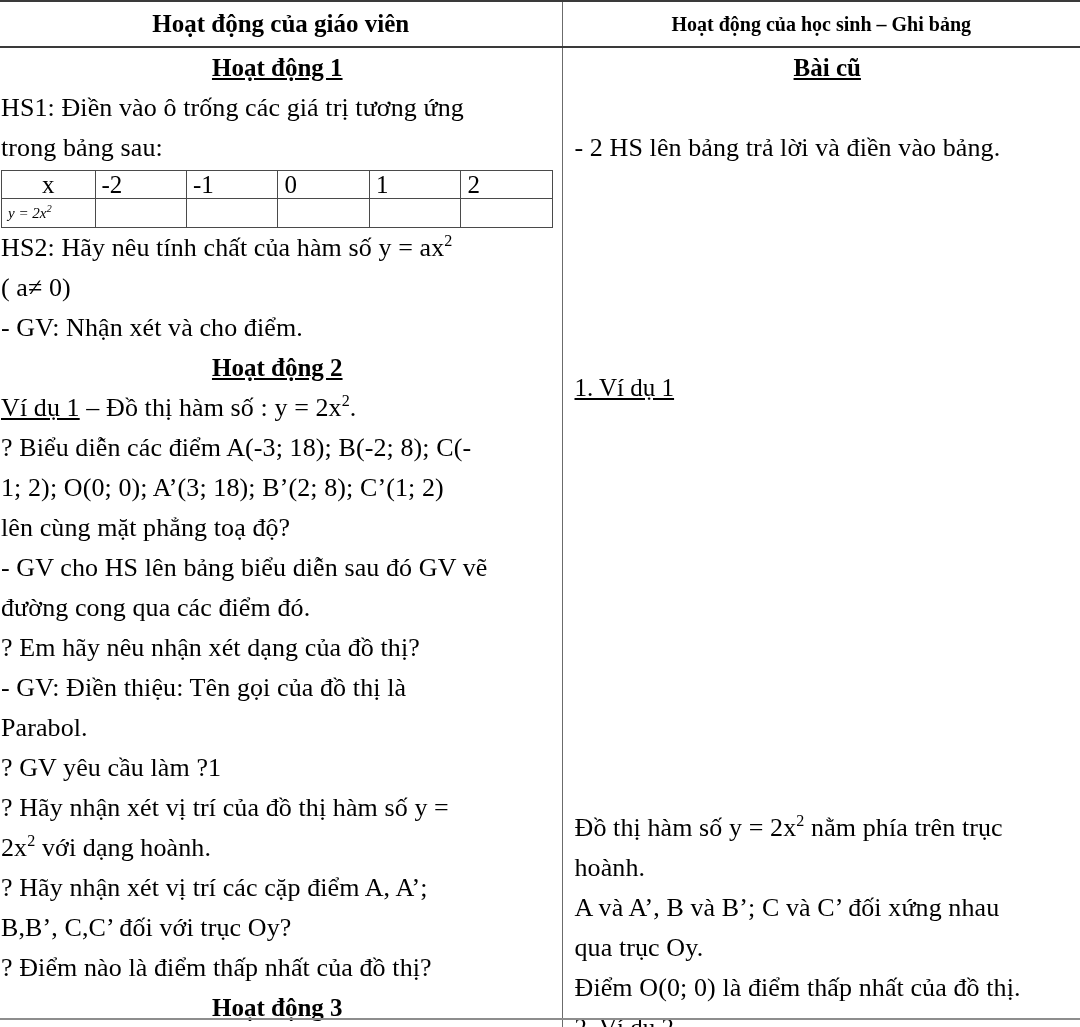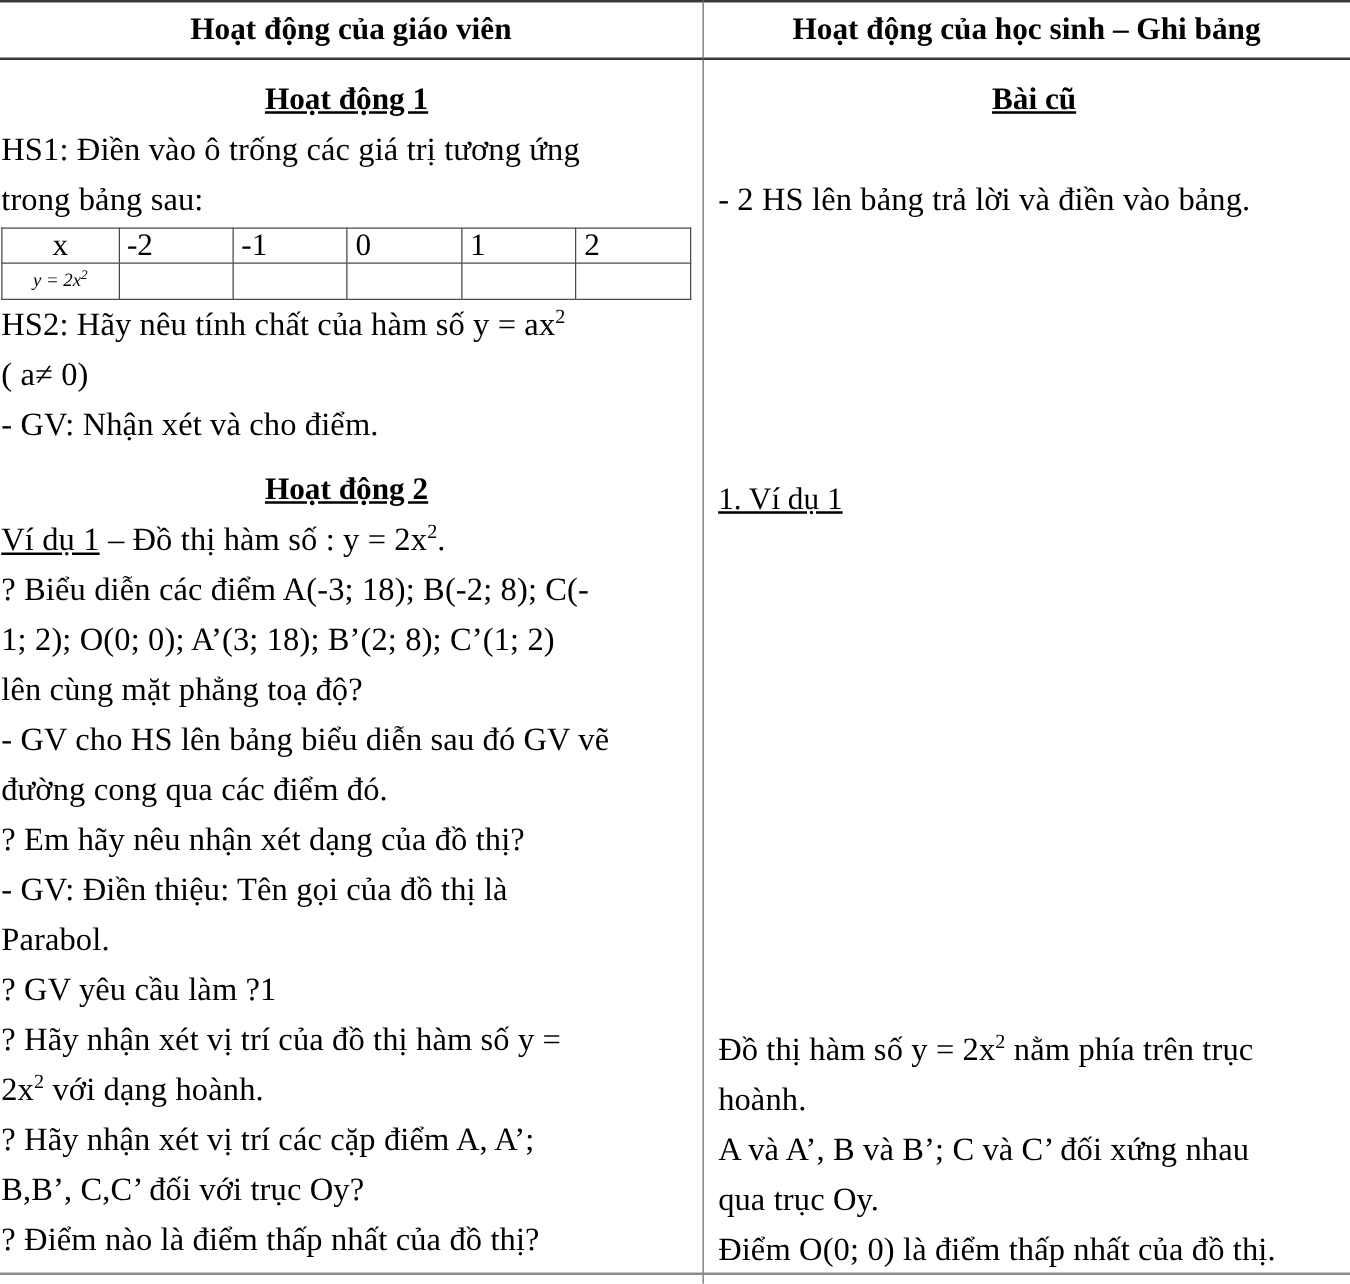--- a/index.html
+++ b/index.html
@@ -58,21 +58,21 @@
     background: #8d8d8d;
   }
 
   .col-head {
     font-weight: bold;
     font-size: 25px;
     text-align: center;
     line-height: 1.1;
     white-space: nowrap;
   }
-  .col-head.right { font-size: 25px; }
+  .col-head.right { font-size: 20px; }
 
   
   .cell-inner {
     padding: 0;
   }
   .cell-inner.left  { padding-left: 1px; padding-right: 8px; }
   .cell-inner.right { padding-left: 12px; }
 
   .ln {
     font-size: 26px;
@@ -80,21 +80,20 @@
     white-space: nowrap;
     letter-spacing: 0.1px;
   }
   .bold-head {
     font-weight: bold;
     font-size: 25px;
     line-height: 40px;
     text-align: center;
     text-decoration: underline;
     text-underline-offset: 2px;
-    margin-top: 12px;
   }
   .u { text-decoration: underline; text-underline-offset: 2px; }
   .sub-head {
     font-size: 25px;
     line-height: 40px;
     text-align: left;
     text-decoration: underline;
     text-underline-offset: 2px;
   }
   sup.pw {
@@ -117,21 +116,21 @@
     padding: 0 6px;
     font-size: 25px;
     line-height: 27px;
     vertical-align: middle;
   }
   .val-table td.hdr-x   { text-align: center; }
   .val-table td.hdr-num { text-align: left; }
   .val-table .row-lbl {
     font-size: 15px;
     font-style: italic;
-    text-align: center;
+    text-align: left;
     height: 28px;
     line-height: 28px;
   }
   .val-table .row-lbl sup.pw { font-size: 0.7em; }
   .val-table col.first { width: 93px; }
   .val-table col.rest  { width: 91px; }
   .val-table tr.empty td { height: 28px; }
 </style>
 </head>
 <body>

